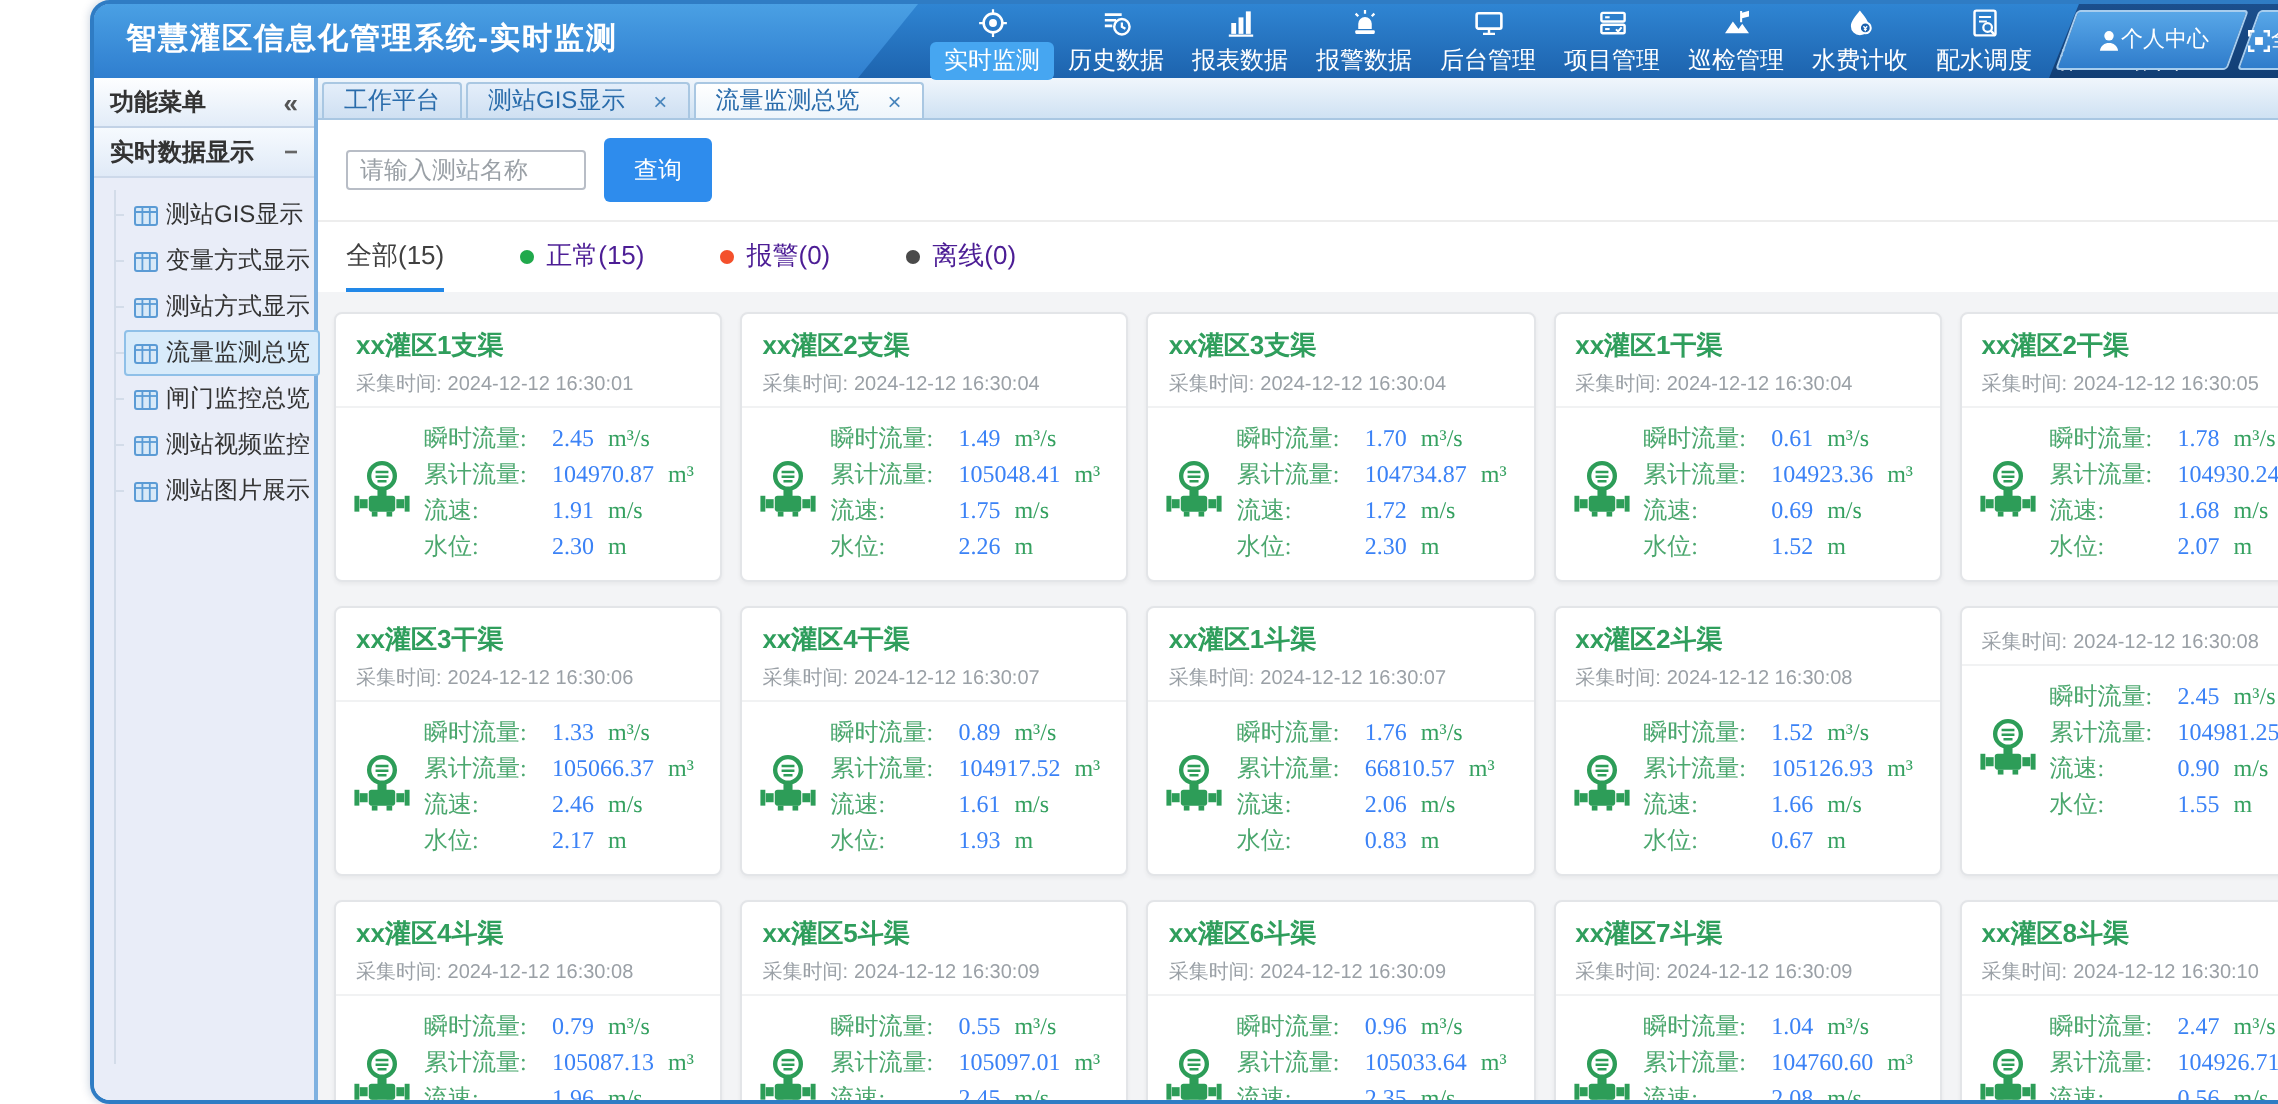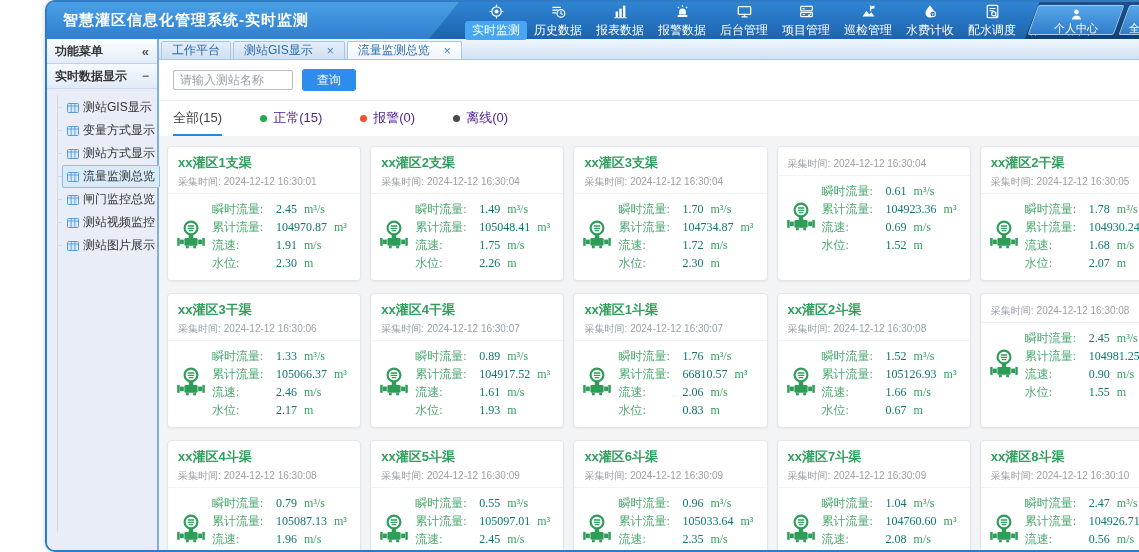--- a/index.html
+++ b/index.html
@@ -22,21 +22,21 @@
   .nav-item { display:flex; flex-direction:column; align-items:center; gap:1px; padding-top:2px; cursor:pointer; }
   .nav-ic { height:16px; display:flex; align-items:center; }
   .nav-ic svg { display:block; }
   .nav-label { font-size:12px; color:#fff; padding:1px 7px; border-radius:3px; white-space:nowrap; }
   .nav-item.active .nav-label { background:#46a6f1; }
   .hdr-right { position:absolute; right:4px; top:3px; display:flex; gap:5px; z-index:3; }
   .hdr-btn { position:relative; width:86px; height:30px; cursor:pointer; }
   .hdr-btn.narrow { width:54px; }
   .hdr-btn::before { content:''; position:absolute; inset:0; background:linear-gradient(180deg,#58a7e8,#2f7ccb);
                      transform:skewX(-20deg); border:1px solid #a7cdee; border-radius:2px; }
-  .hdr-btn-inner { position:relative; z-index:1; height:100%; display:flex; flex-direction:column;
+  .hdr-btn-inner { position:relative; z-index:1; height:100%; display:flex; flex-direction:row;
                    align-items:center; justify-content:center; gap:0; }
   .hdr-btn-inner svg { display:block; }
   .hdr-btn-label { font-size:11px; color:#fff; line-height:12px; white-space:nowrap; }
 
   
   .app-body { display:flex; height:511px; }
 
   
   .sidebar { width:112px; background:#e9edf8; border-right:2px solid #7fb1e0; display:flex; flex-direction:column; }
   .sb-title { height:25px; display:flex; justify-content:space-between; align-items:center; padding:0 8px;
@@ -63,21 +63,21 @@
   .tab { display:flex; align-items:center; gap:14px; padding:0 10px; font-size:12px; color:#2a6cab;
          background:linear-gradient(180deg,#e4eefa,#cfe0f2); border:1px solid #a9c7e2; border-bottom:none;
          border-radius:2px 2px 0 0; margin-right:2px; cursor:pointer; white-space:nowrap; }
   .tab.active { background:linear-gradient(180deg,#ffffff,#eef5fb); }
   .tab-x { color:#4a86bd; font-size:12px; line-height:1; cursor:pointer; }
 
   .toolbar { background:#fff; padding:9px 14px; display:flex; align-items:center; gap:9px; }
   .search-input { width:120px; height:20px; border:1px solid #b8bdc6; border-radius:2px; padding:0 6px;
                   font-size:12px; color:#333; outline:none; font-family:inherit; }
   .search-input::placeholder { color:#9aa0a6; }
-  .search-btn { background:#2e8ced; color:#fff; border:none; border-radius:3px; height:22px; padding:0 15px;
+  .search-btn { background:#2e8ced; color:#fff; border:none; border-radius:3px; height:32px; padding:0 15px;
                 font-size:12px; cursor:pointer; font-family:Liberation Mono, monospace; }
 
   .filterbar { background:#fff; padding:8px 14px 0; display:flex; gap:38px; border-top:1px solid #ededed; }
   .filter { font-size:13px; color:#4c1d95; padding-bottom:7px; display:flex; align-items:center; gap:6px;
             cursor:pointer; border-bottom:2px solid transparent; }
   .filter.active { color:#404040; border-bottom-color:#2288e8; }
   .dot { width:7px; height:7px; border-radius:50%; flex:none; }
 
   
   .cards { flex:1; padding:10px 8px; display:grid; grid-template-columns:repeat(5,1fr);
@@ -85,21 +85,21 @@
   .card { background:#fff; border:1px solid #e3e5e8; border-radius:4px; box-shadow:0 1px 2px rgba(0,0,0,.05); cursor:pointer; }
   .card-head { padding:7px 10px 4px; border-bottom:1px solid #f1f2f3; }
   .card-title { font-size:13px; font-weight:bold; color:#2f9e5c; }
   .card-time { font-size:10px; color:#9aa0a6; margin-top:3px; white-space:nowrap; }
   .card-time .t-label { margin-right:3px; }
   .card-body { display:flex; align-items:center; padding:6px 4px 8px 2px;font-family:Liberation Serif, serif; }
   .meter-ic { width:42px; display:flex; justify-content:center; flex:none; }
   .metrics { flex:1; min-width:0; }
   .m-row { display:flex; font-size:12px; line-height:18px; white-space:nowrap; }
   .m-label { width:64px; color:#4ba76e; flex:none; }
-  .m-val { color:#0f766e; }
+  .m-val { color:#3b82f6; }
   .m-unit { color:#35a160; margin-left:7px; }
 </style>
 </head>
 <body>
 
 <div class="window">
 
   <header class="hdr">
     <div class="hdr-band"></div>
     <div class="hdr-right-bg"></div>
@@ -542,20 +542,21 @@
                   <span class="m-label">水位:</span>
                   <span class="m-val">2.30</span>
                   <span class="m-unit">m</span>
                 </div>
               </div>
             </div>
           </div>
 
           <div class="card">
             <div class="card-head">
+              <div class="card-title">xx灌区1干渠</div>
               <div class="card-time">
                 <span class="t-label">采集时间:</span><span>2024-12-12 16:30:04</span>
               </div>
             </div>
             <div class="card-body">
               <div class="meter-ic">
                 <svg width="34" height="34" viewBox="0 0 36 36">
                   <circle cx="18" cy="9.5" r="6.8" fill="none" stroke="#2d9d58" stroke-width="2.3"></circle>
                   <path d="M14.6 7.4h6.8M14.6 9.9h6.8M15.6 12.3h4.8" stroke="#2d9d58" stroke-width="1.4"></path>
                   <rect x="15.6" y="16.2" width="4.8" height="4" fill="#2d9d58"></rect>

